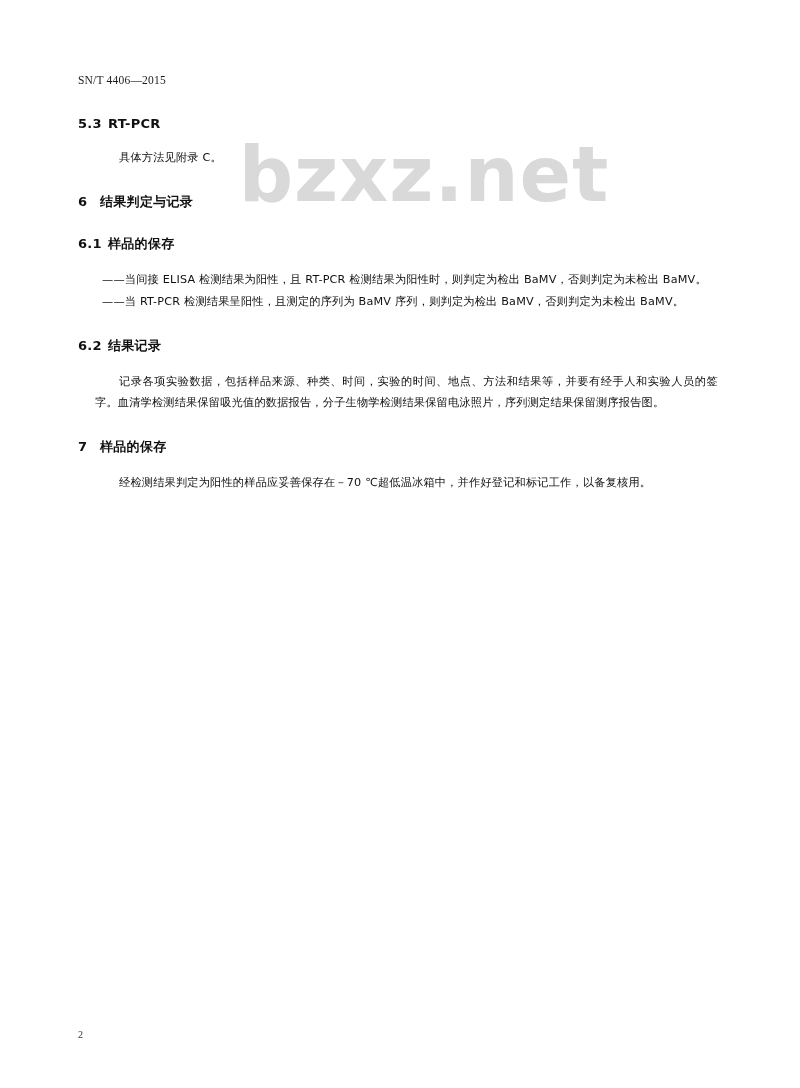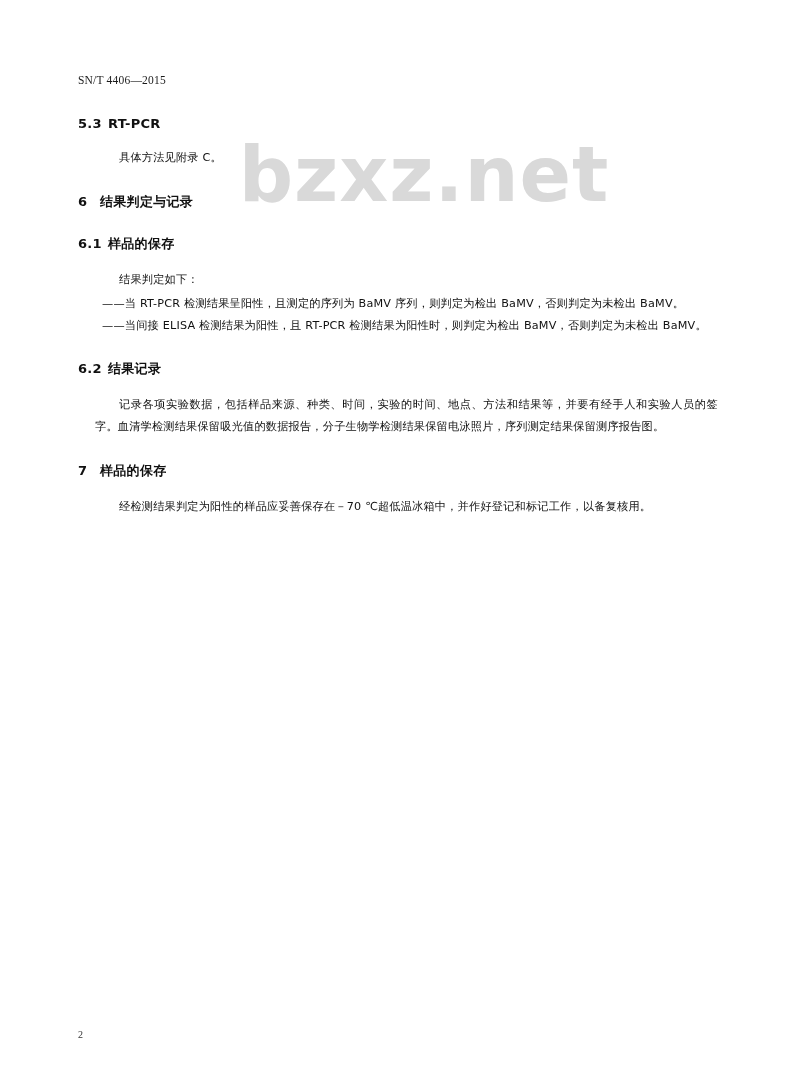--- a/index.html
+++ b/index.html
@@ -112,23 +112,22 @@
     <p class="para">具体方法见附录 C。</p>
 
     <div class="clause-head lvl1">
       <span class="num">6</span><span>结果判定与记录</span>
     </div>
 
     <div class="clause-head">
       <span class="num">6.1</span><span>样品的保存</span>
     </div>
     <div class="block">
-      <p class="para">结果判定如下：</p>
+      <p class="dash-item">——当间接 ELISA 检测结果为阳性，且 RT-PCR 检测结果为阳性时，则判定为检出 BaMV，否则判定为未检出 BaMV。</p>
       <p class="dash-item">——当 RT-PCR 检测结果呈阳性，且测定的序列为 BaMV 序列，则判定为检出 BaMV，否则判定为未检出 BaMV。</p>
-      <p class="dash-item">——当间接 ELISA 检测结果为阳性，且 RT-PCR 检测结果为阳性时，则判定为检出 BaMV，否则判定为未检出 BaMV。</p>
     </div>
 
     <div class="clause-head">
       <span class="num">6.2</span><span>结果记录</span>
     </div>
     <p class="para">记录各项实验数据，包括样品来源、种类、时间，实验的时间、地点、方法和结果等，并要有经手人和实验人员的签字。血清学检测结果保留吸光值的数据报告，分子生物学检测结果保留电泳照片，序列测定结果保留测序报告图。</p>
 
     <div class="clause-head lvl1">
       <span class="num">7</span><span>样品的保存</span>
     </div>

